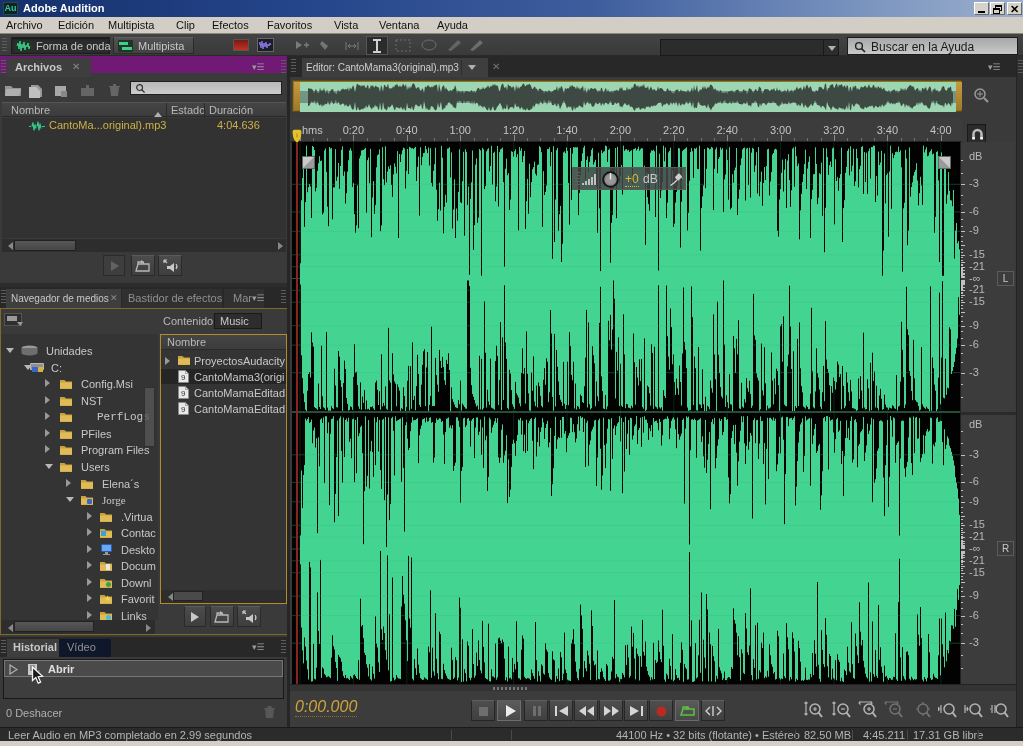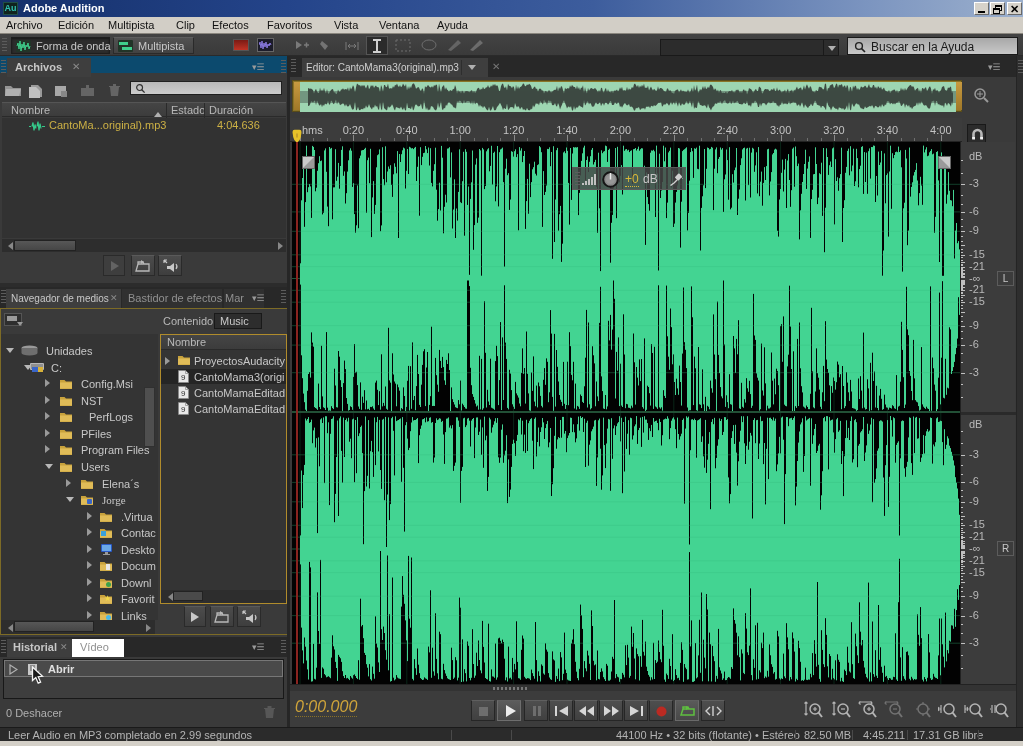--- a/index.html
+++ b/index.html
@@ -93,21 +93,21 @@
  <div class="ab" style="left:847px;top:3px;width:171px;height:18px;background:linear-gradient(#a8a8a8,#c8c8c8);border:1px solid #1a1a1a;">
    <svg class="ab" style="left:6px;top:3px" width="12" height="12" viewBox="0 0 12 12">
      <circle cx="5" cy="5" r="3.4" fill="none" stroke="#222" stroke-width="1.4"></circle>
      <path d="M7.6 7.6 L11 11" stroke="#222" stroke-width="1.6"></path>
    </svg>
    <div class="ab" style="left:23px;top:2px;color:#1a1a1a;font-size:12px;">Buscar en la Ayuda</div>
  </div>
 </div>
 
 <div class="ab" style="left:0;top:56px;width:288px;height:231px;background:#3a3a3a;border-bottom:4px solid #2c2c2c;">
- <div class="ab" style="left:0;top:0;width:288px;height:17px;background:#0c4a6e;">
+ <div class="ab" style="left:0;top:0;width:288px;height:17px;background:#701a75;">
   <div class="ab grip" style="left:1px;top:4px;height:14px;"></div>
   <div class="ab" style="left:7px;top:2px;width:84px;height:19px;background:#3e3e3e;">
     <div class="ab txt" style="left:8px;top:3px;font-weight:bold;">Archivos</div>
     <div class="ab" style="left:65px;top:3px;color:#8a8a8a;font-size:10px;">✕</div>
   </div>
   <div class="ab" style="left:252px;top:6px;color:#9a9a9a;font-size:9px;">▾☰</div>
   <div class="ab grip" style="left:281px;top:4px;height:14px;"></div>
  </div>
 
  <svg class="ab" style="left:5px;top:26px" width="120" height="16" viewBox="0 0 120 16">
@@ -179,21 +179,21 @@
  <div class="ab" style="left:0;top:0;width:288px;height:21px;background:#282828;">
   <div class="ab grip" style="left:1px;top:3px;height:15px;"></div>
   <div class="ab" style="left:6px;top:2px;width:115px;height:19px;background:#3e3e3e;">
     <div class="ab" style="left:5px;top:4px;color:#c8c8c8;font-size:10px;white-space:nowrap;">Navegador de medios</div>
     <div class="ab" style="left:104px;top:4px;color:#8a8a8a;font-size:9px;">✕</div>
   </div>
   <div class="ab" style="left:122px;top:2px;width:100px;height:19px;background:#303030;">
     <div class="ab txt" style="left:6px;top:3px;color:#909090;">Bastidor de efectos</div>
   </div>
   <div class="ab" style="left:224px;top:2px;width:40px;height:19px;background:#303030;">
-    <div class="ab txt" style="left:1px;top:3px;color:#909090;">Mar</div>
+    <div class="ab txt" style="left:9px;top:3px;color:#909090;">Mar</div>
   </div>
   <div class="ab" style="left:252px;top:6px;color:#9a9a9a;font-size:9px;">▾☰</div>
   <div class="ab grip" style="left:281px;top:3px;height:15px;"></div>
  </div>
  <div class="ab" style="left:0;top:21px;width:288px;height:327px;border:1px solid #7d6b26;"></div>
 
  <div class="ab" style="left:4px;top:26px;width:18px;height:13px;background:#2e2e2e;border:1px solid #555;">
    <div class="ab" style="left:2px;top:2px;width:10px;height:5px;background:#9a9a9a;"></div>
    <div class="ab" style="left:12px;top:8px;width:0;height:0;border:3px solid transparent;border-top:4px solid #9a9a9a;"></div>
  </div>
@@ -226,21 +226,21 @@
       <svg class="ab" style="left:59px;top:62px" width="12" height="10" viewBox="0 0 12 10">
         <path d="M0 1 h4.5 l1.5 1.5 h6 v7.5 h-12 Z" fill="#c8a23c"></path>
         <path d="M0 3.5 h12 v6 h-12 Z" fill="#e0bc58"></path>
       </svg>
       <div class="ab txt" style="left:80px;top:61px;">NST</div>
       <div class="ab" style="left:44px;top:78px;width:0;height:0;border:4px solid transparent;border-left:5px solid #9a9a9a;"></div>
       <svg class="ab" style="left:59px;top:78px" width="12" height="10" viewBox="0 0 12 10">
         <path d="M0 1 h4.5 l1.5 1.5 h6 v7.5 h-12 Z" fill="#c8a23c"></path>
         <path d="M0 3.5 h12 v6 h-12 Z" fill="#e0bc58"></path>
       </svg>
-      <div class="ab txt" style="left:88px;top:77px;">PerfLogs</div>
+      <div class="ab txt" style="left:96px;top:77px;font-family:Liberation Mono, monospace;">PerfLogs</div>
       <div class="ab" style="left:44px;top:95px;width:0;height:0;border:4px solid transparent;border-left:5px solid #9a9a9a;"></div>
       <svg class="ab" style="left:59px;top:95px" width="12" height="10" viewBox="0 0 12 10">
         <path d="M0 1 h4.5 l1.5 1.5 h6 v7.5 h-12 Z" fill="#c8a23c"></path>
         <path d="M0 3.5 h12 v6 h-12 Z" fill="#e0bc58"></path>
       </svg>
       <div class="ab txt" style="left:80px;top:94px;">PFiles</div>
       <div class="ab" style="left:44px;top:111px;width:0;height:0;border:4px solid transparent;border-left:5px solid #9a9a9a;"></div>
       <svg class="ab" style="left:59px;top:111px" width="12" height="10" viewBox="0 0 12 10">
         <path d="M0 1 h4.5 l1.5 1.5 h6 v7.5 h-12 Z" fill="#c8a23c"></path>
         <path d="M0 3.5 h12 v6 h-12 Z" fill="#e0bc58"></path>
@@ -376,21 +376,21 @@
  </div>
 </div>
 
 <div class="ab" style="left:0;top:637px;width:288px;height:90px;background:#3a3a3a;">
  <div class="ab" style="left:0;top:0;width:288px;height:20px;background:#282828;">
   <div class="ab grip" style="left:1px;top:3px;height:14px;"></div>
   <div class="ab" style="left:7px;top:2px;width:66px;height:18px;background:#3e3e3e;">
     <div class="ab txt" style="left:6px;top:2px;font-weight:bold;">Historial</div>
     <div class="ab" style="left:53px;top:3px;color:#8a8a8a;font-size:9px;">✕</div>
   </div>
-  <div class="ab" style="left:72px;top:2px;width:52px;height:18px;background:#ffffff;padding-left:30px;">
+  <div class="ab" style="left:59px;top:2px;width:52px;height:18px;background:#0f172a;padding-left:30px;">
     <div class="ab txt" style="left:8px;top:2px;color:#909090;">Vídeo</div>
   </div>
   <div class="ab" style="left:252px;top:5px;color:#9a9a9a;font-size:9px;">▾☰</div>
   <div class="ab grip" style="left:281px;top:3px;height:14px;"></div>
  </div>
  <div class="ab" style="left:3px;top:22px;width:281px;height:40px;background:#3e3e3e;border:1px solid #181818;">
   <div class="ab" style="left:0px;top:0px;width:279px;height:17px;background:#4a4a4a;border:1px solid #777;">
    <svg class="ab" style="left:4px;top:3px" width="9" height="11" viewBox="0 0 9 11">
           <path d="M1 1 L8 5.5 L1 10 Z" fill="none" stroke="#b0b0b0" stroke-width="1.2"></path>
         </svg>

